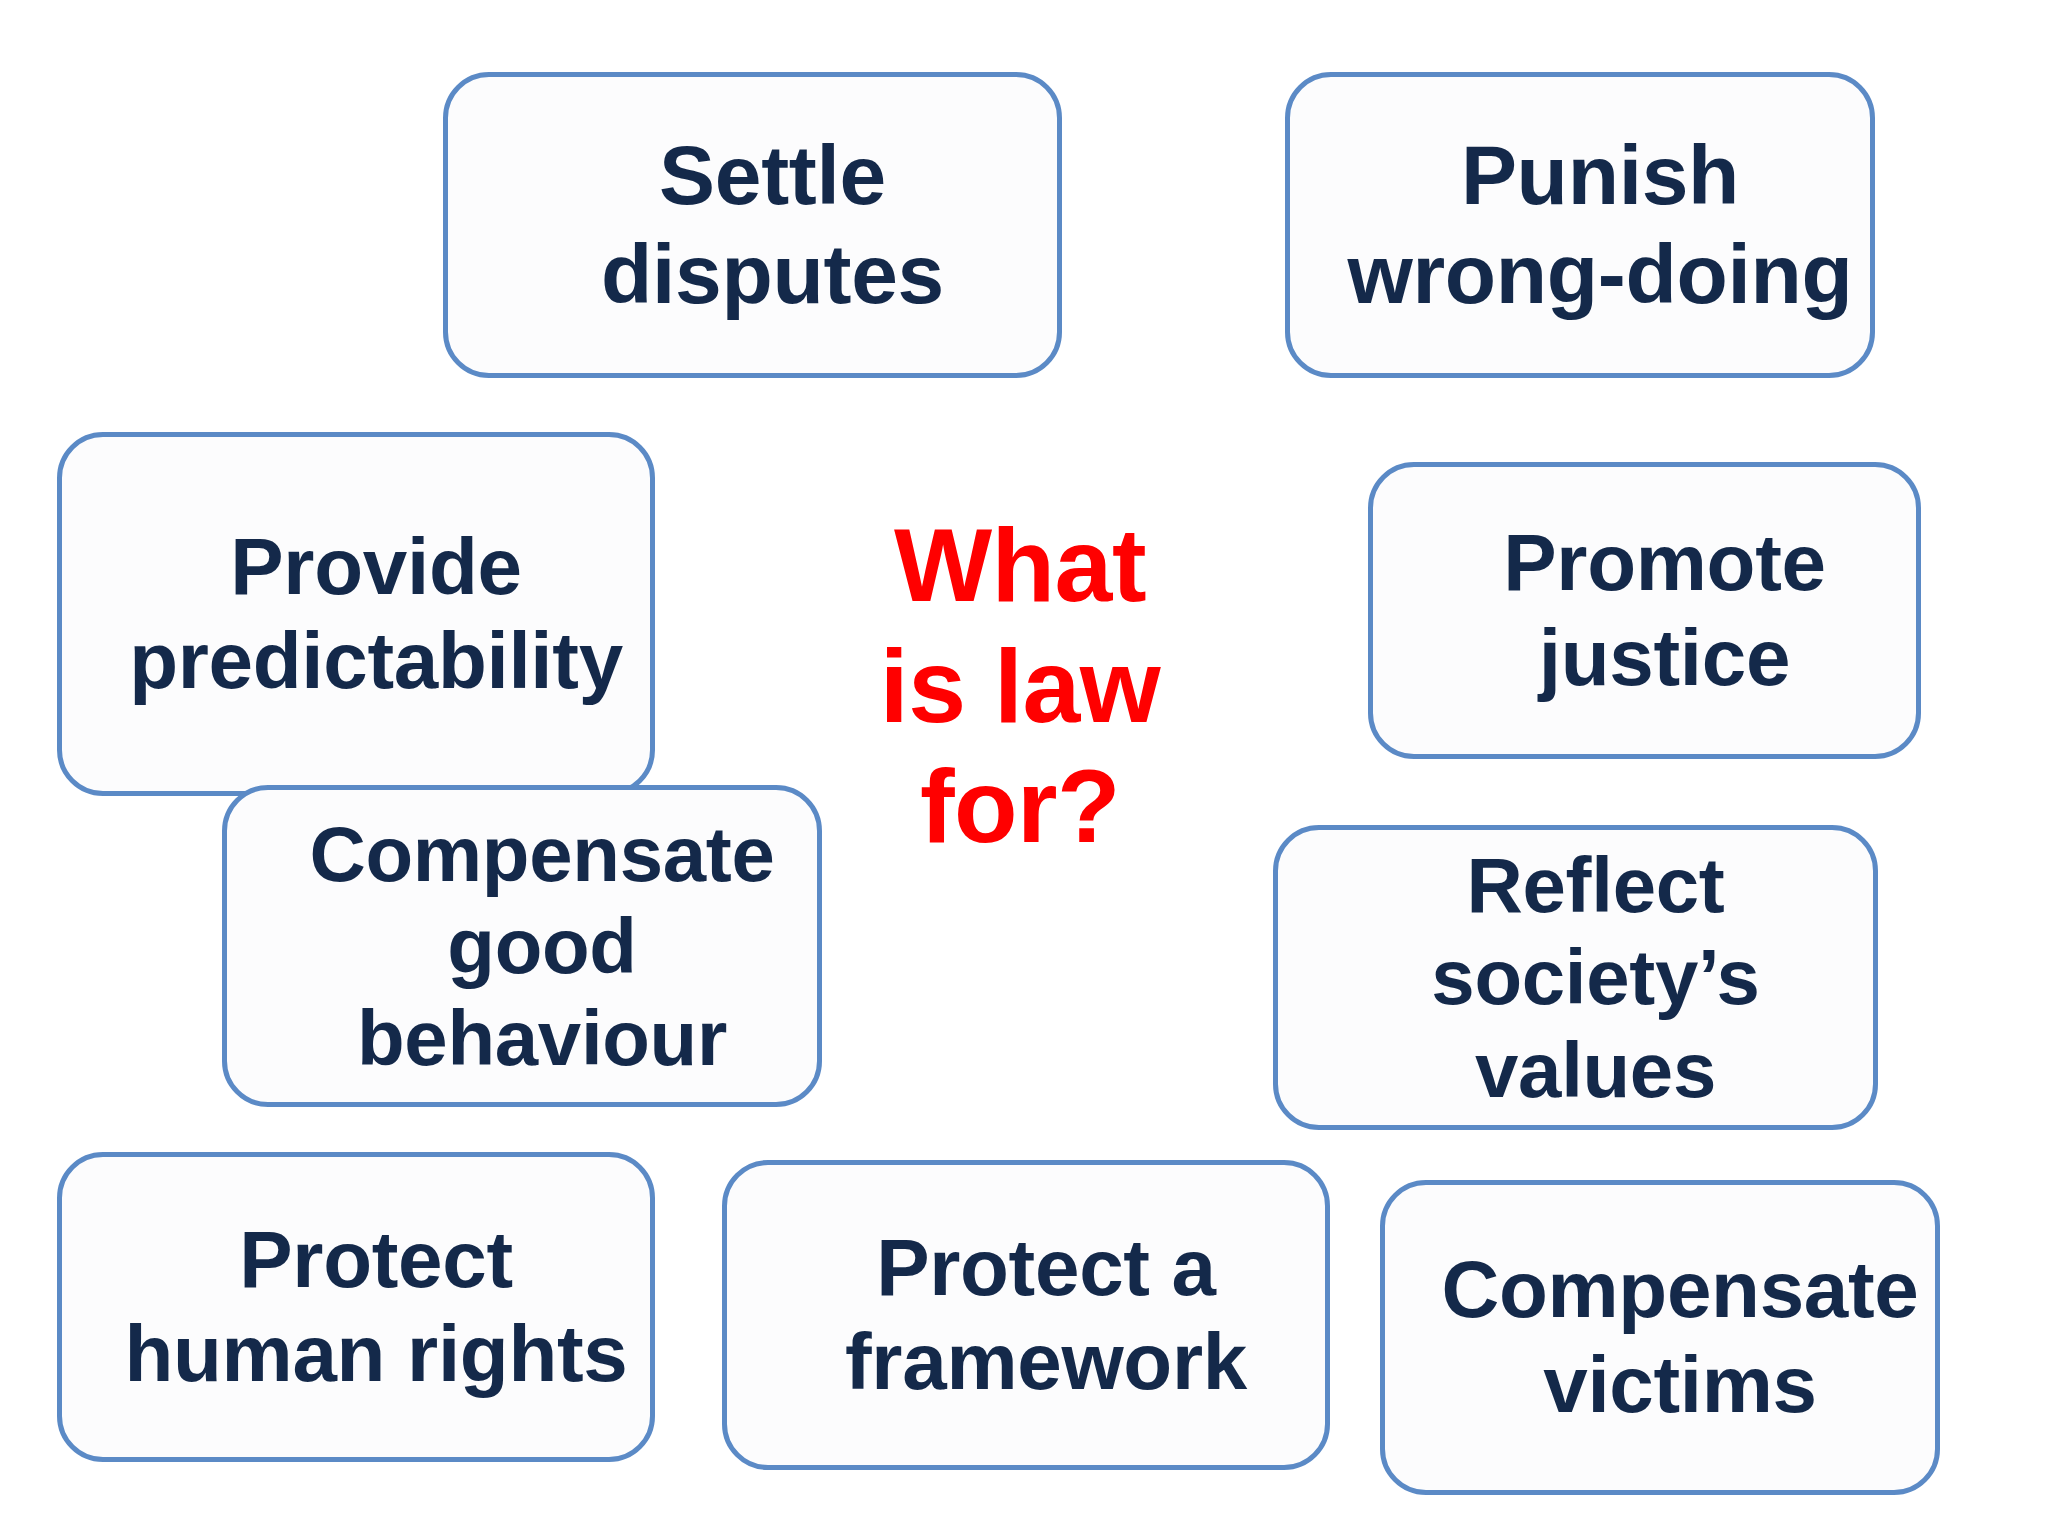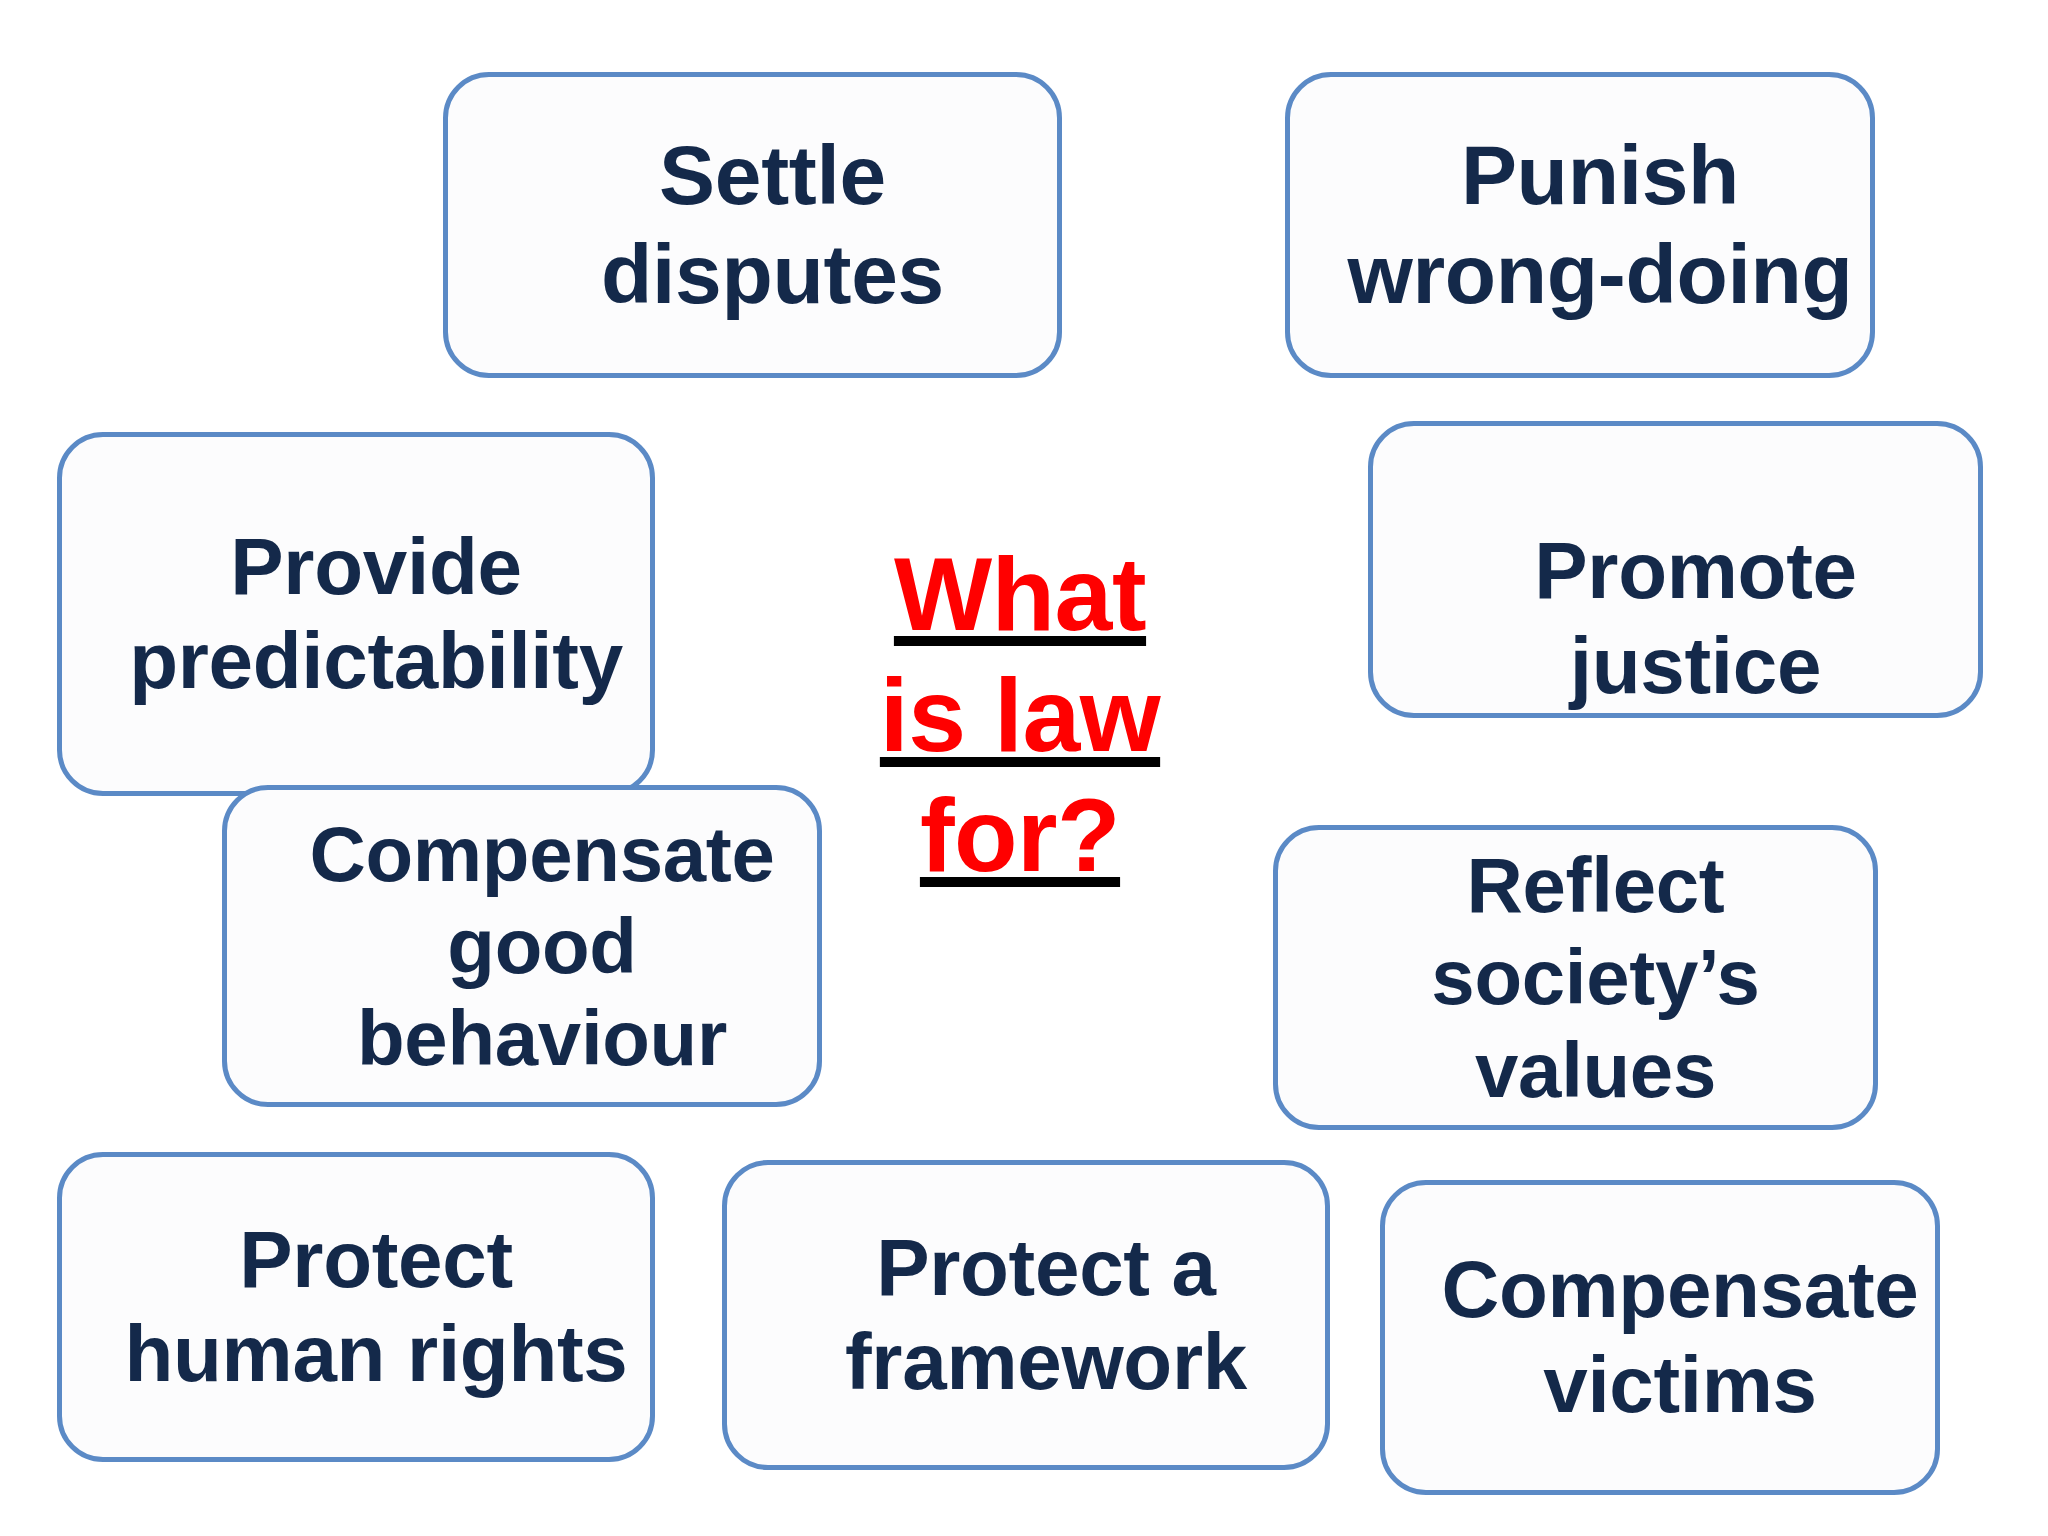--- a/index.html
+++ b/index.html
@@ -33,21 +33,21 @@
     font-weight: 700;
     line-height: 1.18;
     letter-spacing: -0.3px;
     white-space: pre-line;
     padding: 0 14px;
   }
   
   #node-settle-disputes        { left: 443px;  top: 72px;   width: 619px; height: 306px; }
   #node-punish-wrongdoing      { left: 1285px; top: 72px;   width: 590px; height: 306px; }
   #node-provide-predictability { left: 57px;   top: 432px;  width: 598px; height: 364px; }
-  #node-promote-justice        { left: 1368px; top: 421px;  width: 615px; height: 297px; align-items: flex-end; }
+  #node-promote-justice        { left: 1368px; top: 462px;  width: 553px; height: 297px; }
   #node-encourage-good-behaviour { left: 222px; top: 785px; width: 600px; height: 322px; }
   #node-reflect-societys-values  { left: 1273px; top: 825px; width: 605px; height: 305px; }
   #node-protect-human-rights   { left: 57px;   top: 1152px; width: 598px; height: 310px; justify-content: center; }
   #node-create-a-framework     { left: 722px;  top: 1160px; width: 608px; height: 310px; }
   #node-compensate-victims     { left: 1380px; top: 1180px; width: 560px; height: 315px; }
 
   
   #node-settle-disputes        .node-label { font-size: 84px; }
   #node-punish-wrongdoing      .node-label { font-size: 84px; }
   #node-provide-predictability .node-label { font-size: 80px; }
@@ -59,23 +59,22 @@
   #node-compensate-victims     .node-label { font-size: 80px; }
 
   
   #center-question {
     position: absolute;
     left: 800px;
     top: 505px;
     width: 440px;
     height: 420px;
     display: flex;
-    align-items: center;
+    align-items: flex-start;
     justify-content: center;
-    text-decoration: underline;
   }
   #center-question-text {
     color: #ff0000;
     font-weight: 700;
     font-size: 104px;
     line-height: 1.16;
     text-align: center;
     white-space: pre-line;
     letter-spacing: -0.5px;
   }

